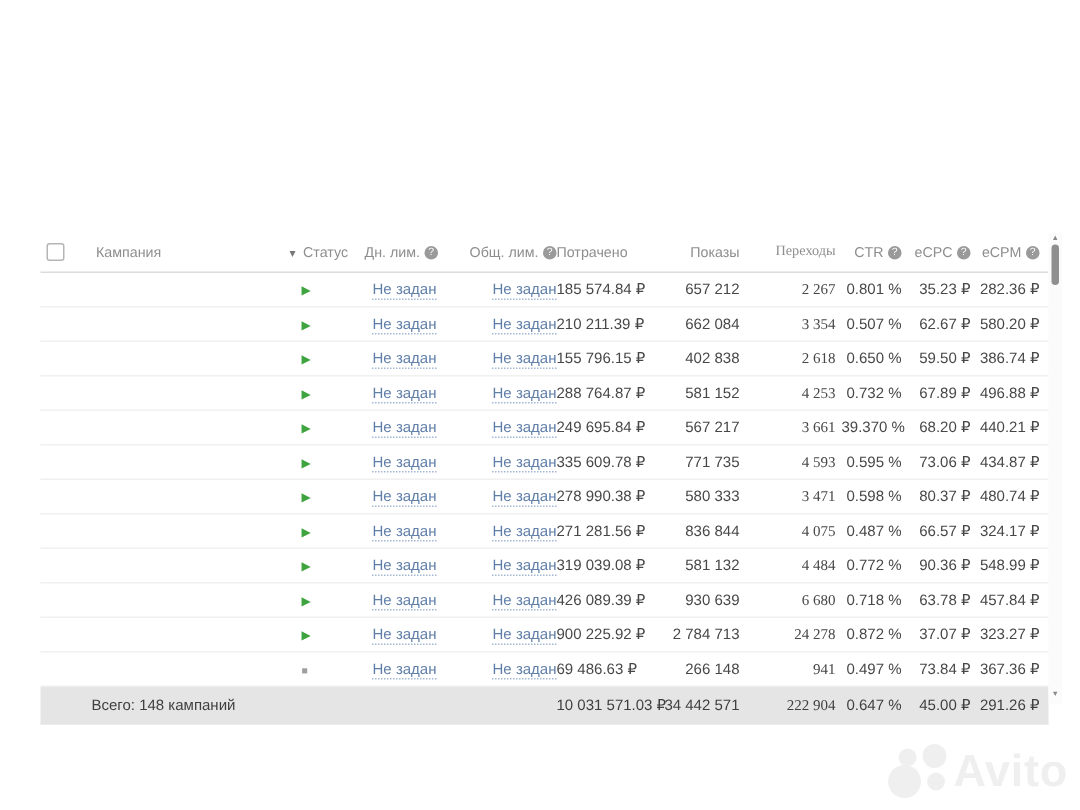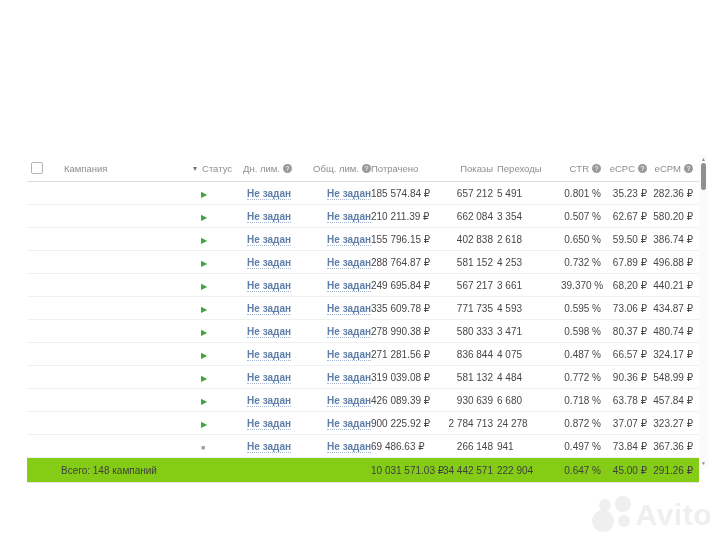--- a/index.html
+++ b/index.html
@@ -9,49 +9,49 @@
     font-family:"Liberation Sans","DejaVu Sans",sans-serif;
   }
   .panel{position:absolute;left:27px;top:155px;width:681px;background:#fff;}
   .rows-wrap{width:672px;}
 
   
   .thead{display:flex;align-items:center;height:26px;border-bottom:1px solid #dcdcdc;
          color:#8e8e8e;font-size:9.5px;}
   .trow{display:flex;align-items:center;height:22px;border-bottom:1px solid #f0f0f0;
         font-size:10px;color:#474747;}
-  .tfoot{display:flex;align-items:center;height:24px;background:#84cc16;
+  .tfoot{display:flex;align-items:center;height:24px;background:#e5e5e5;
          border-bottom:1px solid #e4e4e4;font-size:10px;color:#3f3f3f;}
   .td{flex:none;white-space:nowrap;box-sizing:border-box;overflow:visible;}
 
   .col-check{width:26px;padding-left:4px;}
   .col-campaign{width:140px;padding-left:11px;}
   .col-status{width:50px;}
   .col-daylim{width:48px;text-align:right;}
   .col-totlim{width:80px;text-align:right;}
   .col-spent{width:70px;text-align:left;padding-right:4px;}
   .col-imp{width:56px;text-align:right;padding-right:4px;}
-  .col-clicks{width:64px;padding-right:4px;}
+  .col-clicks{width:64px;text-align:right;padding-right:4px;font-family:Liberation Serif, serif;}
   .col-ctr{width:42px;text-align:right;padding-right:2px;}
   .col-ecpc{width:46px;text-align:right;padding-right:2px;}
   .col-ecpm{width:50px;text-align:right;padding-right:6px;}
   .col-totlabel{width:344px;padding-left:34px;}
 
   .cb{display:inline-block;width:10px;height:10px;border:1px solid #b5b5b5;
       border-radius:2px;background:#fff;vertical-align:middle;}
   .sort-arr{color:#777;font-size:8px;margin-right:5px;}
   .hdr-status{display:flex;align-items:center;}
   .help{display:inline-block;width:9px;height:9px;line-height:9px;border-radius:50%;
         background:#9a9a9a;color:#fff;font-size:7px;text-align:center;
         margin-left:3px;vertical-align:1px;}
   .st-icon{display:inline-block;margin-left:8px;line-height:1;}
   .st-icon.active{color:#3fa43f;font-size:8px;}
   .st-icon.paused{color:#9f9f9f;font-size:7px;}
   .dlink{color:#5f7ea8;text-decoration:none;border-bottom:1px dotted #a3b8d2;
-         cursor:pointer;font-weight:bold;}
+         cursor:pointer;}
 
   
   .vscroll{position:absolute;top:0;right:0;width:9px;height:314px;background:#fbfbfb;}
   .vscroll .arr{position:absolute;left:0;width:9px;text-align:center;color:#8a8a8a;
                 font-size:5px;line-height:6px;}
   .vscroll .arr.up{top:1px;}
   .vscroll .arr.down{bottom:3px;}
   .vscroll .thumb{position:absolute;top:8px;left:2px;width:5px;height:27px;
                   border-radius:3px;background:#8f8f8f;}
 
@@ -99,21 +99,21 @@
       <span class="st-icon active">▶</span>
     </div>
     <div class="td col-daylim">
       <a class="dlink">Не задан</a>
     </div>
     <div class="td col-totlim">
       <a class="dlink">Не задан</a>
     </div>
     <div class="td col-spent">185 574.84 ₽</div>
     <div class="td col-imp">657 212</div>
-    <div class="td col-clicks">5 491</div>
+    <div class="td col-clicks">2 267</div>
     <div class="td col-ctr">0.801 %</div>
     <div class="td col-ecpc">35.23 ₽</div>
     <div class="td col-ecpm">282.36 ₽</div>
   </div>
 
   <div class="trow">
     <div class="td col-check"></div>
     <div class="td col-campaign"></div>
     <div class="td col-status">
       <span class="st-icon active">▶</span>

